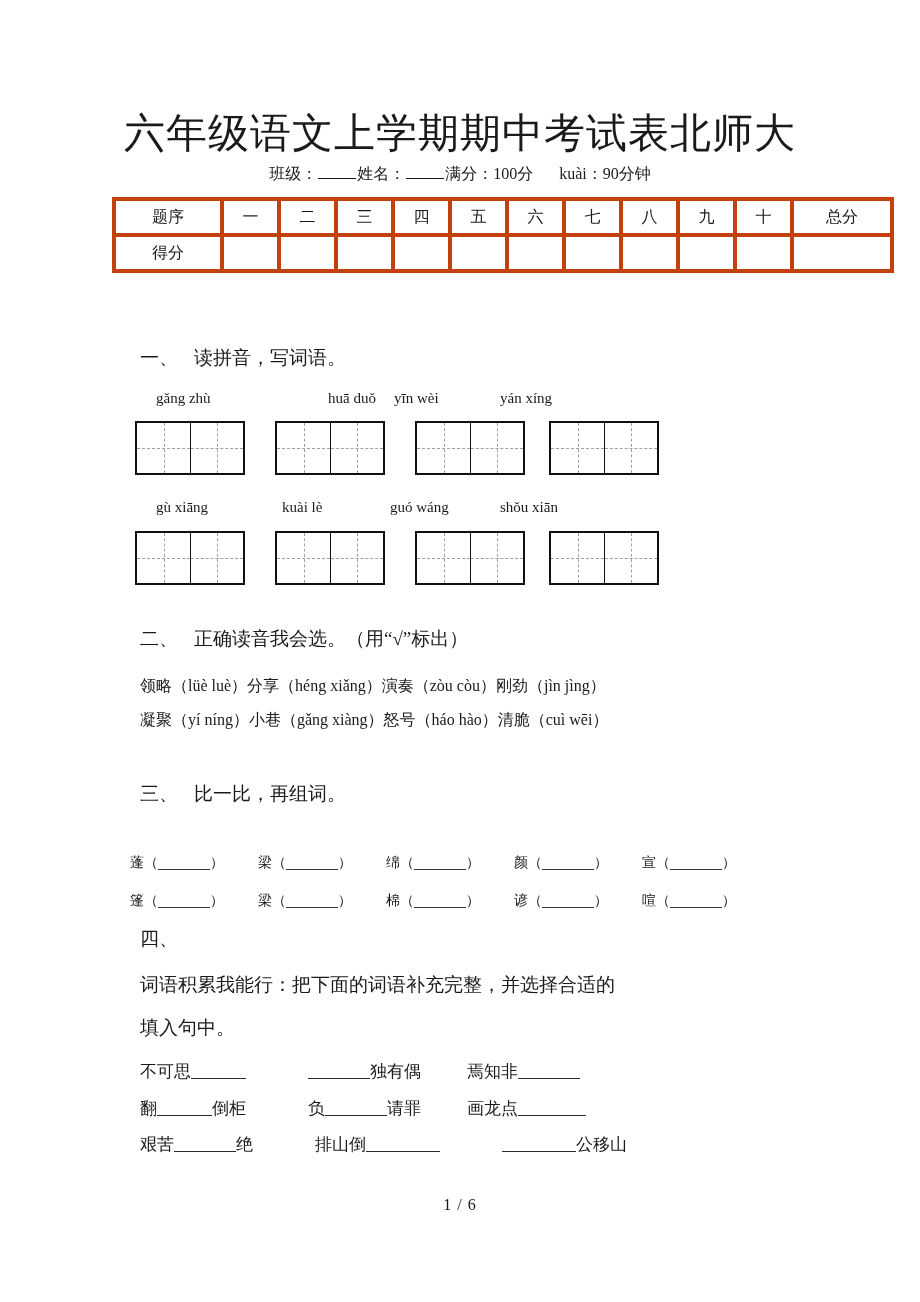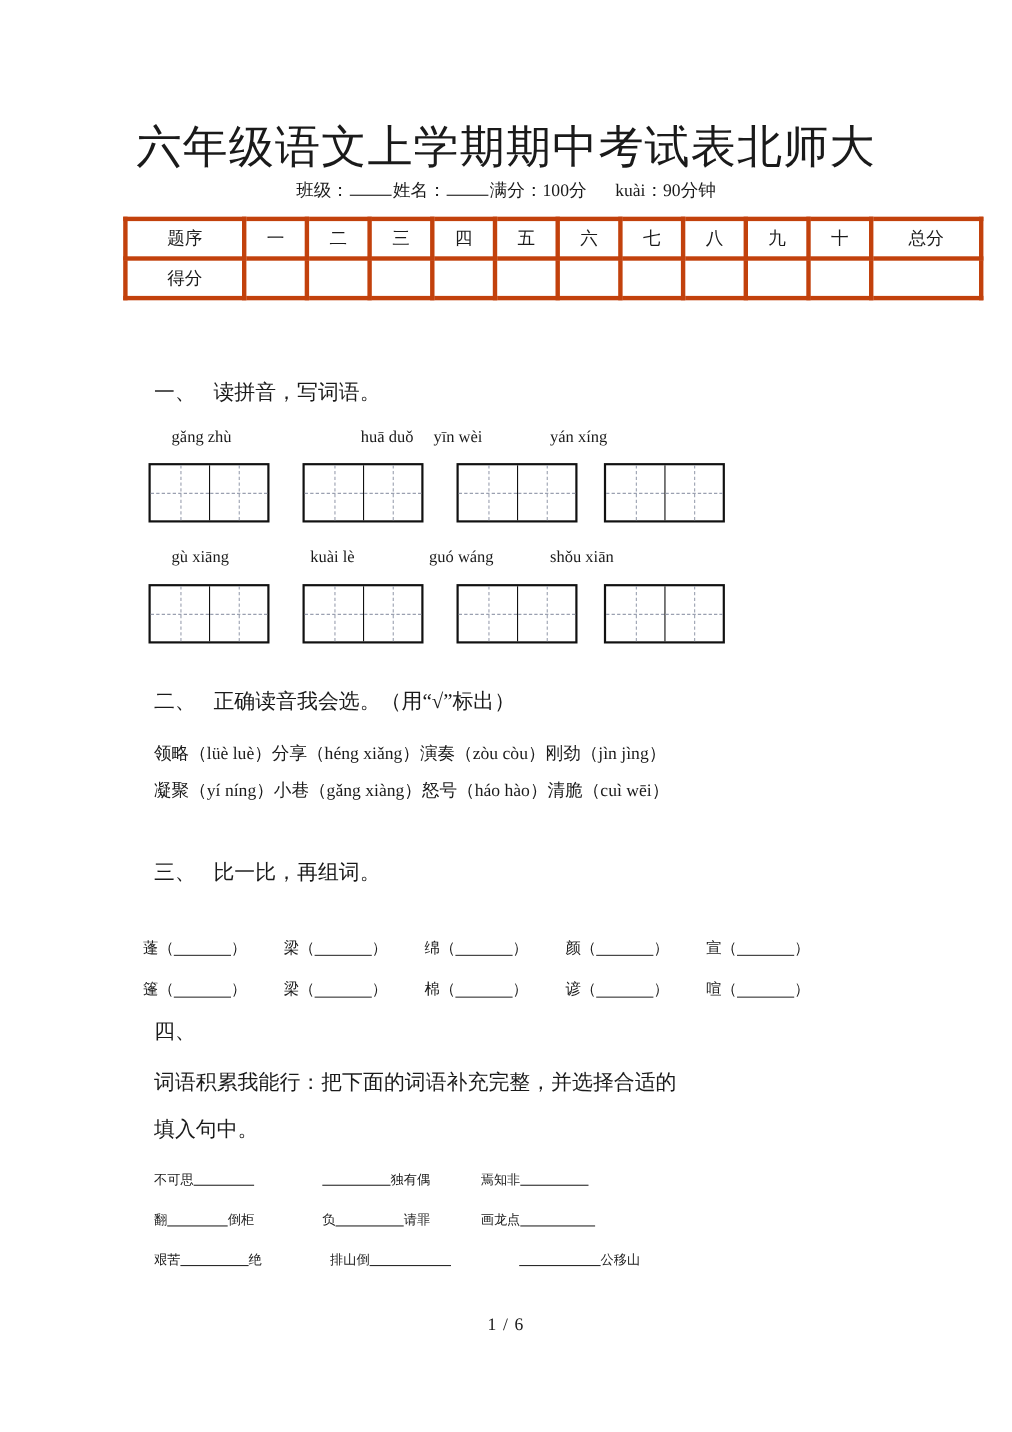--- a/index.html
+++ b/index.html
@@ -158,21 +158,21 @@
     width: 52px;
     height: 15px;
     vertical-align: -3px;
   }
   .cz-gap { display: inline-block; width: 34px; }
 
   
   .idiom-row {
     position: absolute;
     left: 140px;
-    font-size: 12px;
+    font-size: 17px;
     line-height: 26px;
     white-space: nowrap;
   }
   .ul-idiom {
     display: inline-block;
     border-bottom: 1.4px solid #2a2a2a;
     height: 14px;
     vertical-align: -2px;
   }
   .u55 { width: 55px; }

